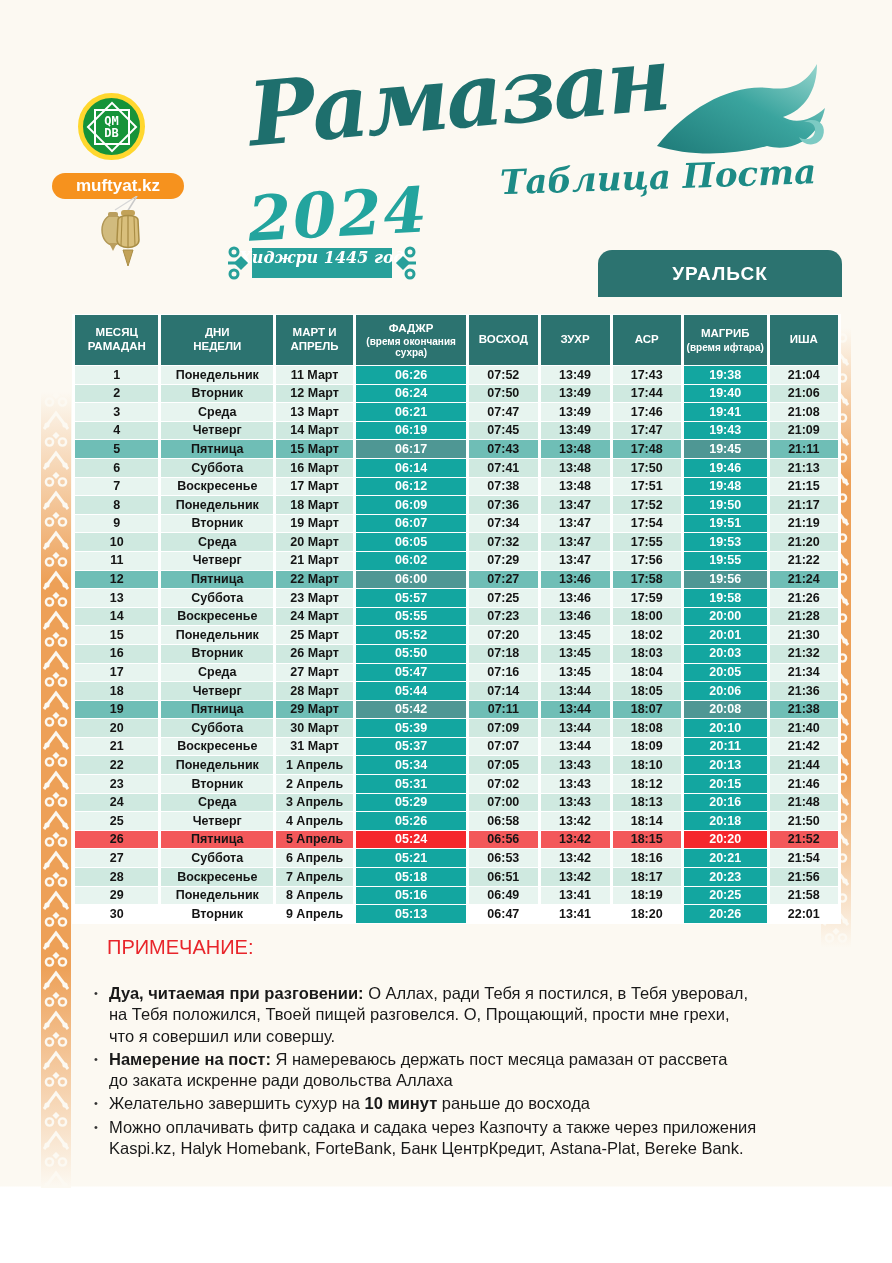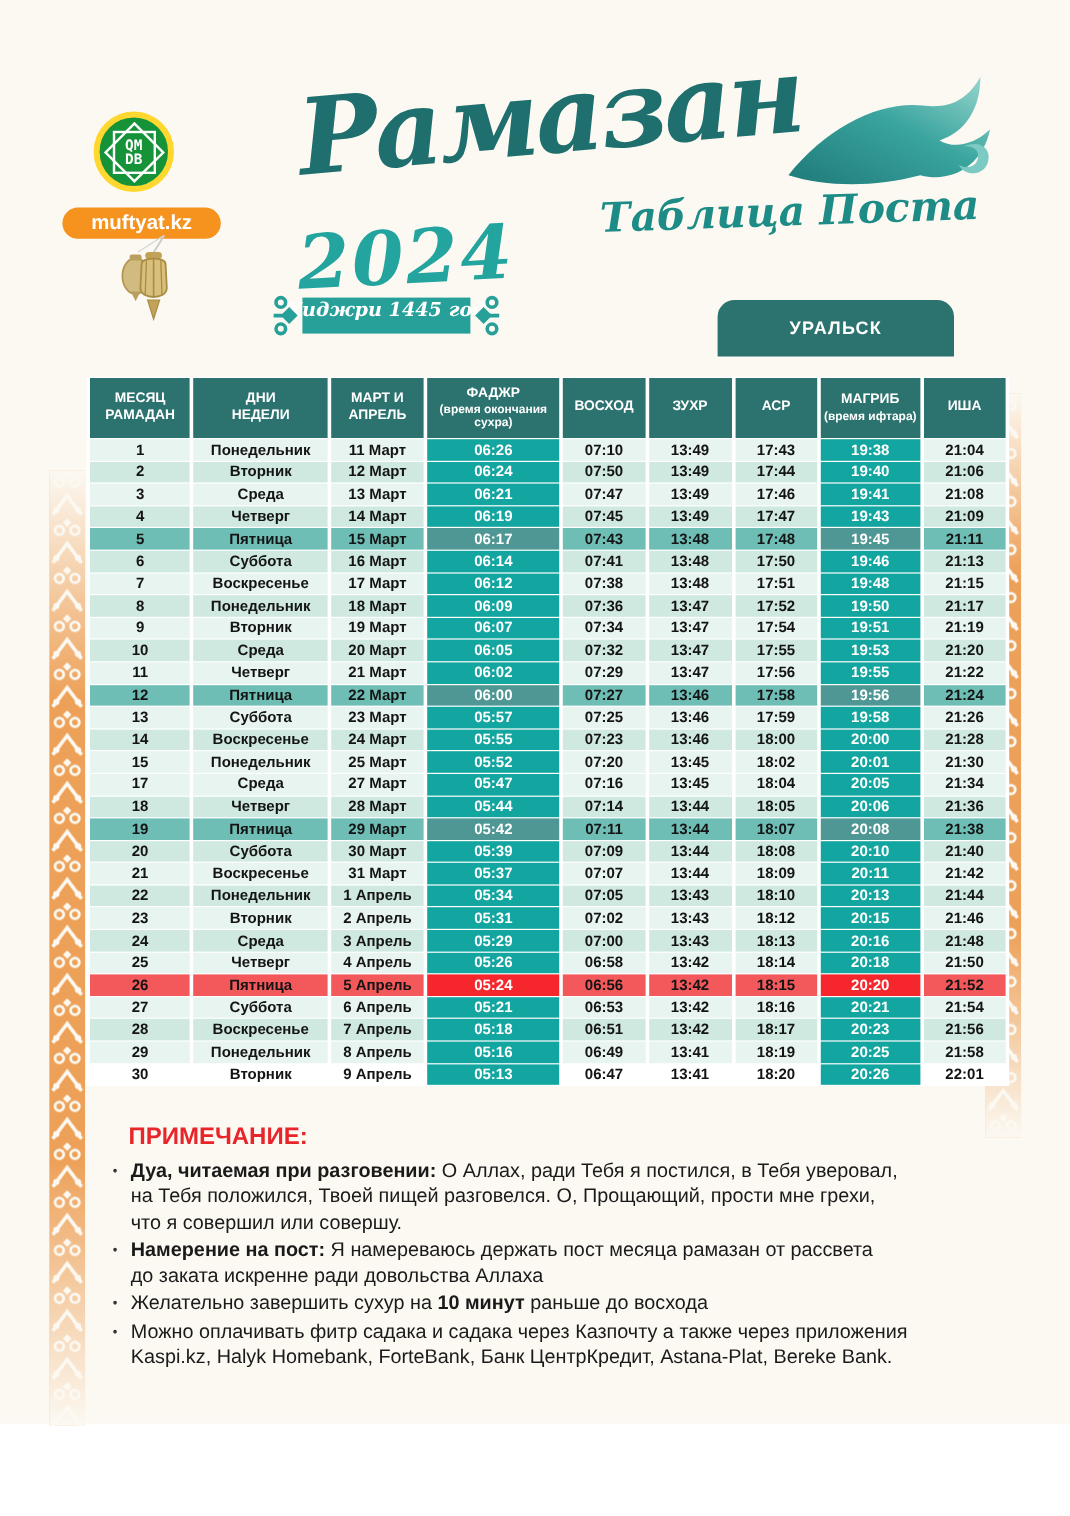--- a/index.html
+++ b/index.html
@@ -47,23 +47,23 @@
 
   
   .ribbon{position:absolute;left:252px;top:248px;width:140px;height:30px;
     background:var(--ribbon-teal,#27a09a);color:#fff;display:flex;justify-content:center;
     font-family:"DejaVu Serif",serif;font-style:italic;font-weight:bold;font-size:16px;white-space:nowrap;}
   .ribbon-end{position:absolute;top:-4px;}
   .ribbon-end.left{left:-26px;}
   .ribbon-end.right{right:-26px;transform:scaleX(-1);}
 
   
-  .city{position:absolute;left:598px;top:250px;width:197px;height:47px;
+  .city{position:absolute;left:598px;top:250px;width:244px;height:47px;
     background:var(--header-teal,#2c7370);border-radius:14px 14px 0 0;color:#fff;
-    display:flex;align-items:center;justify-content:center;font-weight:bold;font-size:15px;letter-spacing:1px;}
+    display:flex;align-items:center;justify-content:center;font-weight:bold;font-size:19px;letter-spacing:1px;}
 
   
   table.timetable{position:absolute;left:72px;top:314px;width:769px;
     border-collapse:separate;border-spacing:3px 1.5px;table-layout:fixed;background:#fff;}
   .timetable th{background:var(--header-teal,#2c7370);color:#fff;vertical-align:middle;
     padding:3px 1px;height:44px;}
   .th-title{font-size:11.5px;font-weight:bold;line-height:1.2;white-space:pre-line;}
   .th-sub{font-size:10px;font-weight:bold;line-height:1.1;margin-top:1px;}
   .timetable td{height:17.6px;padding:0;text-align:center;vertical-align:middle;
     font-size:12.5px;font-weight:bold;color:#141414;line-height:1;}
@@ -74,21 +74,21 @@
   tr.plain td{background:#ffffff;}
   tr.odd td.accent, tr.even td.accent, tr.plain td.accent{
     background:var(--accent-teal,#13a6a0);color:#fff;}
   tr.friday td{background:var(--friday-teal,#6fbeb6);}
   tr.friday td.accent{background:var(--friday-accent,#4f9794);color:#fff;}
   tr.special td{background:var(--eid-red,#f3585a);}
   tr.special td.accent{background:var(--eid-accent-red,#f5272c);color:#fff;}
 
   
   .notes{position:absolute;left:92px;top:936px;width:712px;}
-  .notes h2{color:var(--note-red,#e8252b);font-size:20px;margin:0 0 7px 15px;font-weight:bold;}
+  .notes h2{color:var(--note-red,#e8252b);font-size:20px;margin:0 0 24px 15px;font-weight:normal;}
   .notes ul{list-style:none;margin:0;padding:0;font-size:16.5px;color:#1a1a1a;}
   .notes li{position:relative;padding-left:17px;margin-bottom:2px;line-height:1.29;white-space:pre-line;}
   .notes li::before{content:"\2022";position:absolute;left:2px;top:3px;font-size:11px;color:#333;}
   .notes .b{font-weight:bold;}
 </style>
 </head>
 <body>
 
 <div class="page">
 
@@ -227,21 +227,21 @@
             <div class="th-title">ИША</div>
           </th>
         </tr>
     </thead>
     <tbody>
         <tr class="odd">
           <td class="c0">1</td>
           <td class="c1">Понедельник</td>
           <td class="c2">11 Март</td>
           <td class="c3 accent">06:26</td>
-          <td class="c4">07:10</td>
+          <td class="c4">07:52</td>
           <td class="c5">13:49</td>
           <td class="c6">17:43</td>
           <td class="c7 accent">19:38</td>
           <td class="c8">21:04</td>
         </tr>
         <tr class="even">
           <td class="c0">2</td>
           <td class="c1">Вторник</td>
           <td class="c2">12 Март</td>
           <td class="c3 accent">06:24</td>
@@ -386,20 +386,31 @@
         <tr class="odd">
           <td class="c0">15</td>
           <td class="c1">Понедельник</td>
           <td class="c2">25 Март</td>
           <td class="c3 accent">05:52</td>
           <td class="c4">07:20</td>
           <td class="c5">13:45</td>
           <td class="c6">18:02</td>
           <td class="c7 accent">20:01</td>
           <td class="c8">21:30</td>
+        </tr>
+        <tr class="even">
+          <td class="c0">16</td>
+          <td class="c1">Вторник</td>
+          <td class="c2">26 Март</td>
+          <td class="c3 accent">05:50</td>
+          <td class="c4">07:18</td>
+          <td class="c5">13:45</td>
+          <td class="c6">18:03</td>
+          <td class="c7 accent">20:03</td>
+          <td class="c8">21:32</td>
         </tr>
         <tr class="odd">
           <td class="c0">17</td>
           <td class="c1">Среда</td>
           <td class="c2">27 Март</td>
           <td class="c3 accent">05:47</td>
           <td class="c4">07:16</td>
           <td class="c5">13:45</td>
           <td class="c6">18:04</td>
           <td class="c7 accent">20:05</td>

